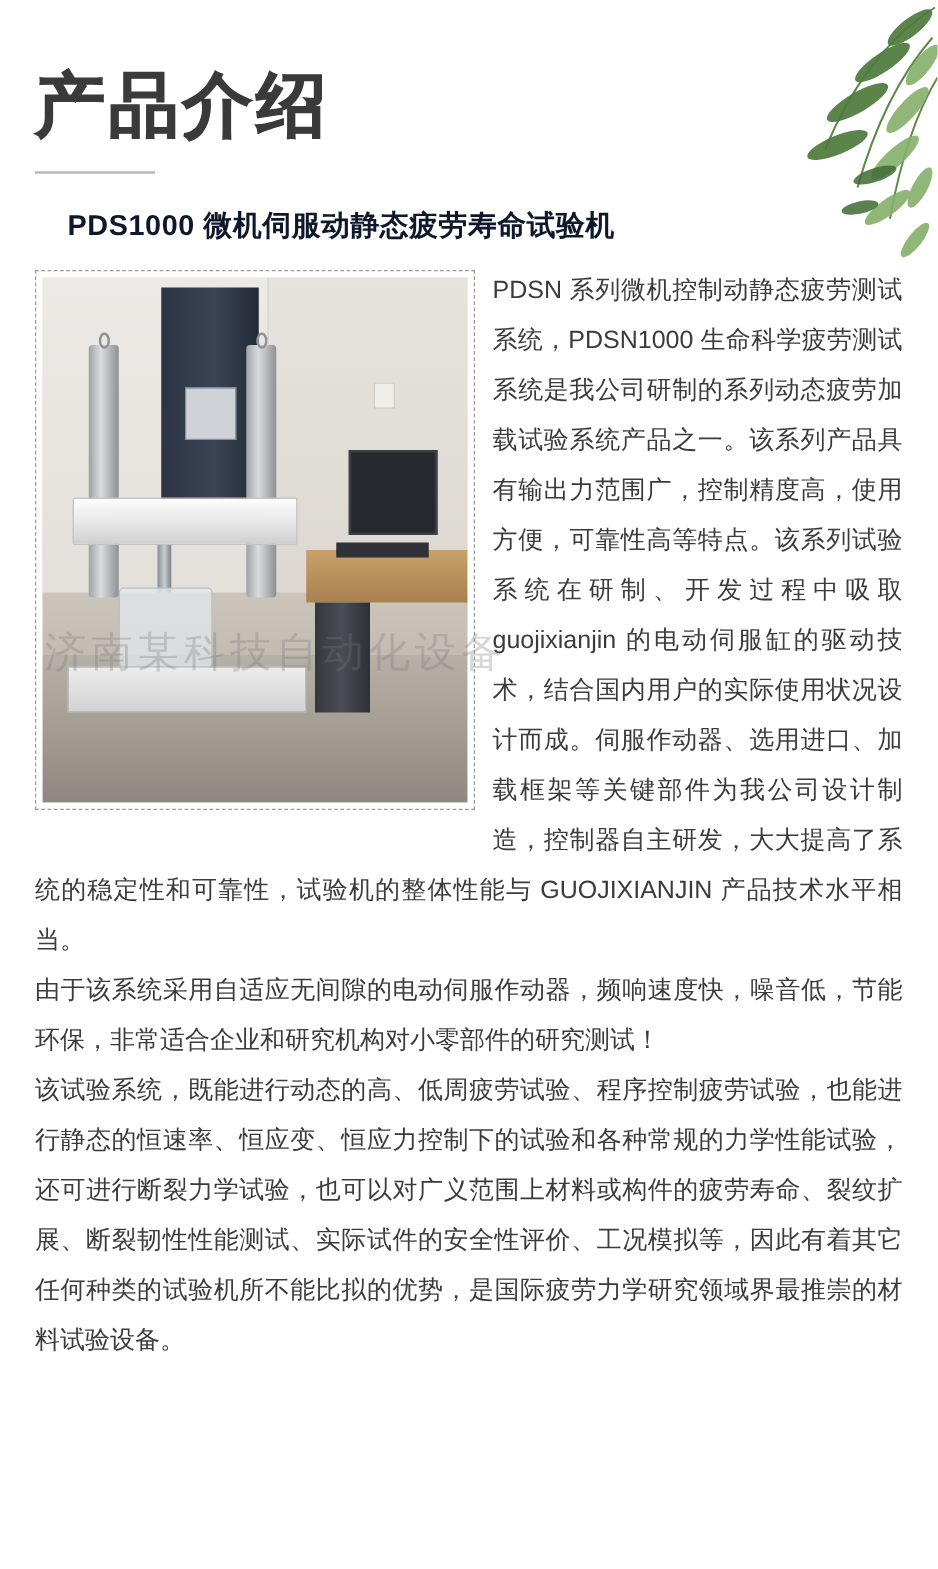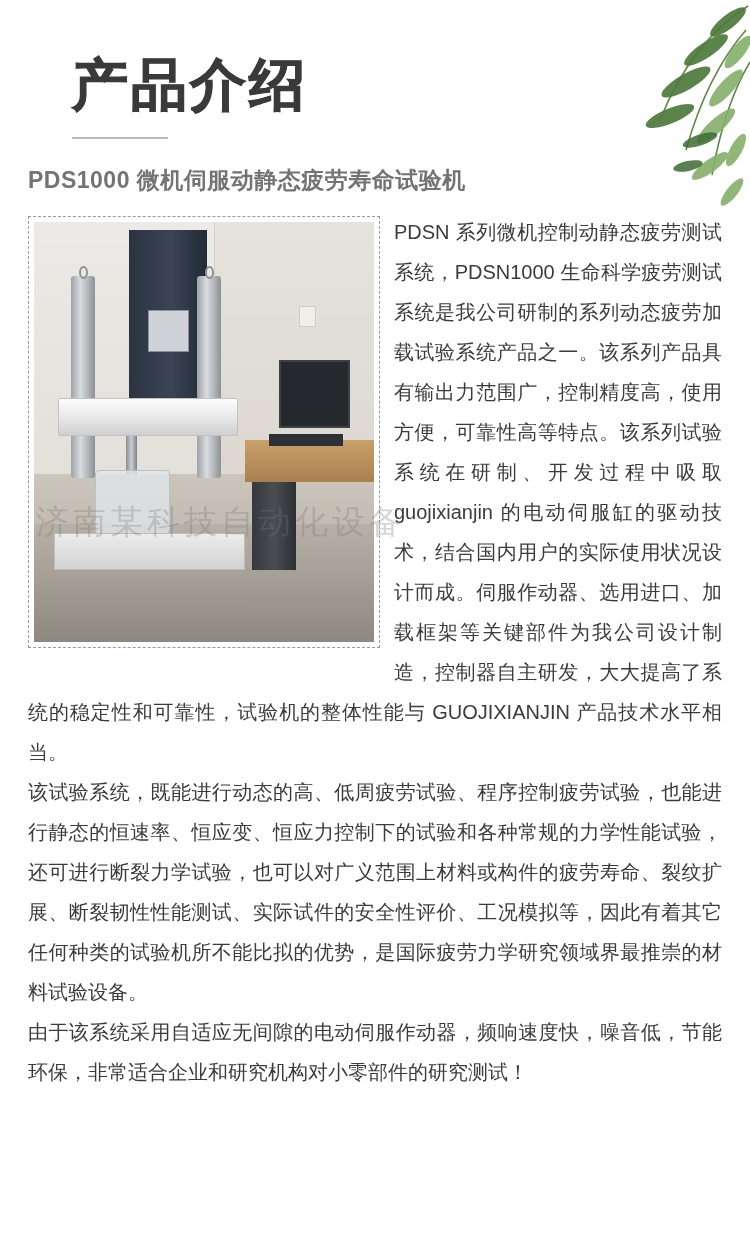--- a/index.html
+++ b/index.html
@@ -32,21 +32,20 @@
     height: 230px;
     pointer-events: none;
     z-index: 0;
   }
 
   
   .header {
     position: relative;
     z-index: 2;
     padding-top: 56px;
-    margin-left: 44px;
   }
   .header-title-cn {
     font-family: "DejaVu Sans", sans-serif;
     font-size: 56px;
     line-height: 1.05;
     font-weight: 700;
     letter-spacing: 3px;
     color: #3a3a3a;
     margin: 0 0 14px 0;
     -webkit-text-stroke: 1px #3a3a3a;
@@ -65,22 +64,23 @@
     background: #b9b9b9;
   }
 
   
   .product-heading {
     position: relative;
     z-index: 2;
     margin-top: 26px;
     font-size: 23px;
     font-weight: 700;
-    color: #737373;
+    color: #0f172a;
     letter-spacing: 0.5px;
+    margin-left: 26px;
   }
 
   
   .content {
     position: relative;
     z-index: 2;
     margin-top: 16px;
     color: #3b3b3b;
     font-size: 20px;
     line-height: 40px;
@@ -258,19 +258,19 @@
         <div class="ph-base"></div>
         <div class="ph-socket"></div>
         <div class="ph-table"></div>
         <div class="ph-monitor"></div>
         <div class="ph-keyboard"></div>
         <div class="ph-pc"></div>
       </div>
     </div>
 
     <p class="para">PDSN 系列微机控制动静态疲劳测试系统，PDSN1000 生命科学疲劳测试系统是我公司研制的系列动态疲劳加载试验系统产品之一。该系列产品具有输出力范围广，控制精度高，使用方便，可靠性高等特点。该系列试验系统在研制、开发过程中吸取 guojixianjin 的电动伺服缸的驱动技术，结合国内用户的实际使用状况设计而成。伺服作动器、选用进口、加载框架等关键部件为我公司设计制造，控制器自主研发，大大提高了系统的稳定性和可靠性，试验机的整体性能与 GUOJIXIANJIN 产品技术水平相当。</p>
+    <p class="para">由于该系统采用自适应无间隙的电动伺服作动器，频响速度快，噪音低，节能环保，非常适合企业和研究机构对小零部件的研究测试！</p>
     <p class="para">该试验系统，既能进行动态的高、低周疲劳试验、程序控制疲劳试验，也能进行静态的恒速率、恒应变、恒应力控制下的试验和各种常规的力学性能试验，还可进行断裂力学试验，也可以对广义范围上材料或构件的疲劳寿命、裂纹扩展、断裂韧性性能测试、实际试件的安全性评价、工况模拟等，因此有着其它任何种类的试验机所不能比拟的优势，是国际疲劳力学研究领域界最推崇的材料试验设备。</p>
-    <p class="para">由于该系统采用自适应无间隙的电动伺服作动器，频响速度快，噪音低，节能环保，非常适合企业和研究机构对小零部件的研究测试！</p>
   </div>
 
   <div class="watermark">济南某科技自动化设备</div>
 
 </div>
 
 </body></html>

